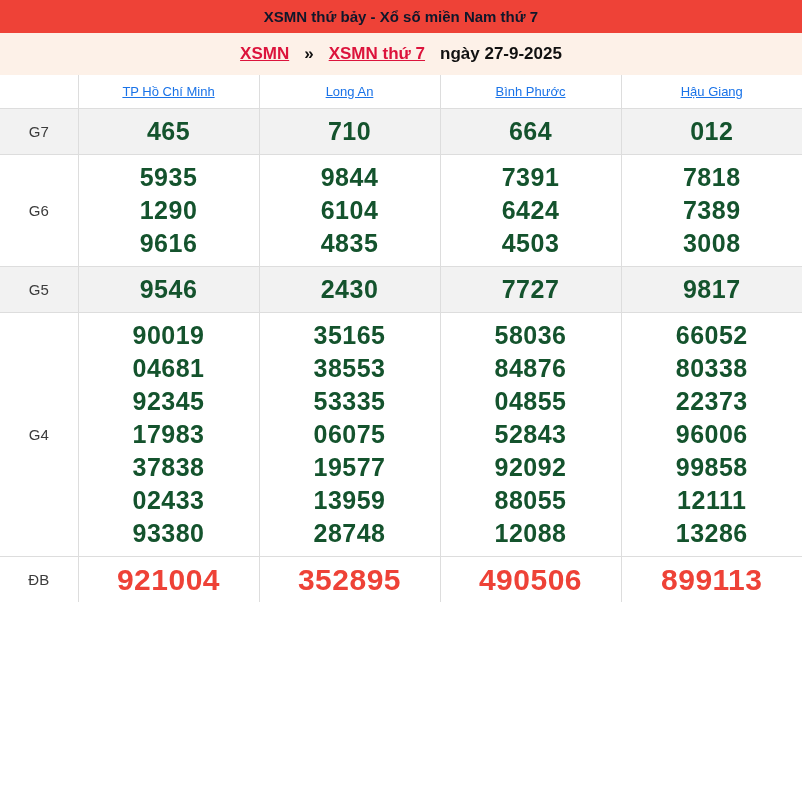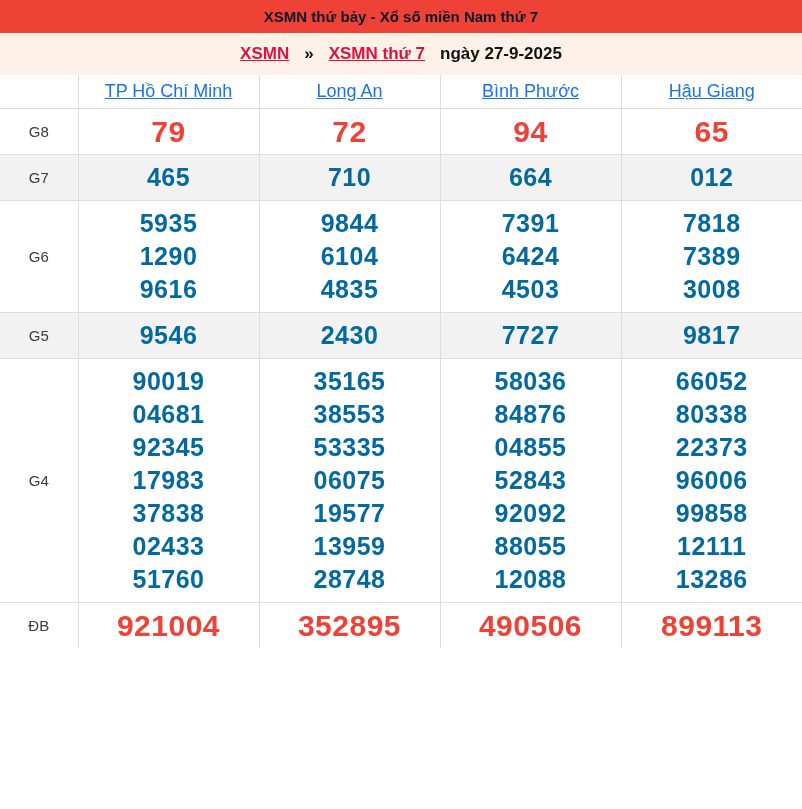--- a/index.html
+++ b/index.html
@@ -50,34 +50,34 @@
     table-layout: fixed;
   }
   table.results th, table.results td {
     border: 1px solid var(--border);
     text-align: center;
     vertical-align: middle;
   }
   thead th {
     height: 33px;
     font-weight: normal;
-    font-size: 18px;
+    font-size: 13px;
     background: #ffffff;
   }
   thead th a {
     color: var(--blue);
     text-decoration: underline;
     cursor: pointer;
   }
   tbody td {
     padding: 6px 0;
     font-weight: bold;
     font-size: 25px;
     line-height: 33px;
-    color: #0369a1;
+    color: #14532d;
     letter-spacing: 0.5px;
   }
   tbody td.prize-label {
     font-weight: normal;
     font-size: 15px;
     letter-spacing: 0;
     color: #3c3c3c;
   }
   tr.shaded { background: var(--stripe); }
   tr.highlight td.num-cell {
@@ -111,35 +111,20 @@
   <thead>
     <tr>
       <th></th>
     <th><a>TP Hồ Chí Minh</a></th>
         <th><a>Long An</a></th>
         <th><a>Bình Phước</a></th>
         <th><a>Hậu Giang</a></th>
       </tr>
   </thead>
   <tbody>
-      <tr class="highlight">
-        <td class="prize-label">G8</td>
-        <td class="num-cell">
-          <span class="num-line">79</span>
-        </td>
-        <td class="num-cell">
-          <span class="num-line">72</span>
-        </td>
-        <td class="num-cell">
-          <span class="num-line">94</span>
-        </td>
-        <td class="num-cell">
-          <span class="num-line">65</span>
-        </td>
-      </tr>
       <tr class="shaded">
         <td class="prize-label">G7</td>
         <td class="num-cell">
           <span class="num-line">465</span>
         </td>
         <td class="num-cell">
           <span class="num-line">710</span>
         </td>
         <td class="num-cell">
           <span class="num-line">664</span>
@@ -188,21 +173,21 @@
       </tr>
       <tr>
         <td class="prize-label">G4</td>
         <td class="num-cell">
           <span class="num-line">90019</span>
           <span class="num-line">04681</span>
           <span class="num-line">92345</span>
           <span class="num-line">17983</span>
           <span class="num-line">37838</span>
           <span class="num-line">02433</span>
-          <span class="num-line">51760</span>
+          <span class="num-line">93380</span>
         </td>
         <td class="num-cell">
           <span class="num-line">35165</span>
           <span class="num-line">38553</span>
           <span class="num-line">53335</span>
           <span class="num-line">06075</span>
           <span class="num-line">19577</span>
           <span class="num-line">13959</span>
           <span class="num-line">28748</span>
         </td>

